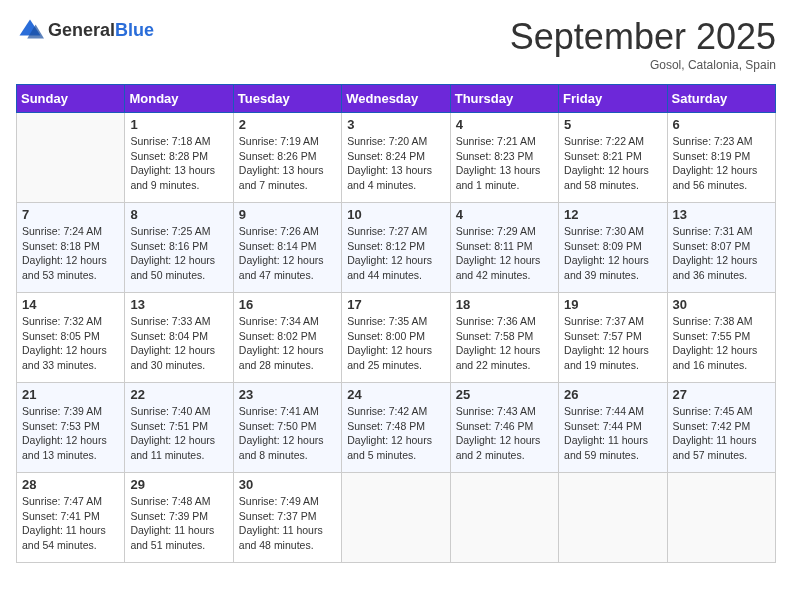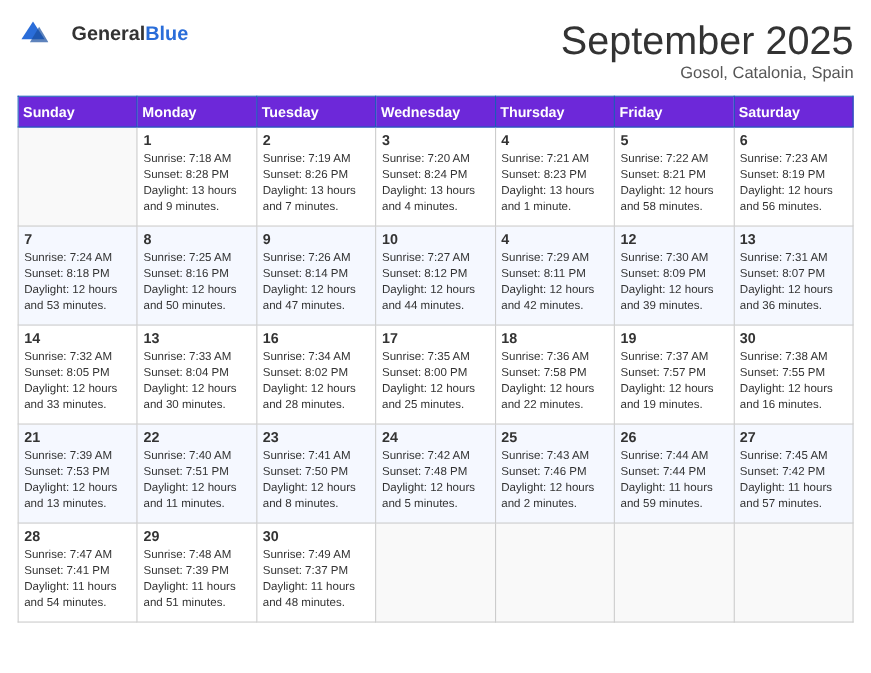--- a/index.html
+++ b/index.html
@@ -12,31 +12,31 @@
     }
     .header {
       display: flex;
       justify-content: space-between;
       align-items: flex-start;
       margin-bottom: 12px;
     }
     .logo {
       display: flex;
       align-items: center;
-      gap: 21px;
+      gap: 4px;
     }
     .logo-text-general { font-size: 18px; font-weight: bold; color: #333; }
     .logo-text-blue { font-size: 18px; font-weight: bold; color: #2a6dd9; }
     .logo-icon {
       width: 28px;
       height: 28px;
     }
     .month-info { text-align: right; }
     .month-title { font-size: 36px; font-weight: normal; color: #333; }
-    .month-subtitle { font-size: 15px; color: #555; }
+    .month-subtitle { font-size: 12px; color: #555; }
     .calendar {
       width: 100%;
       border-collapse: collapse;
       border: 1px solid #ccc;
     }
     .calendar th {
       background: #6d28d9;
       color: #fff;
       font-size: 13px;
       font-weight: bold;

